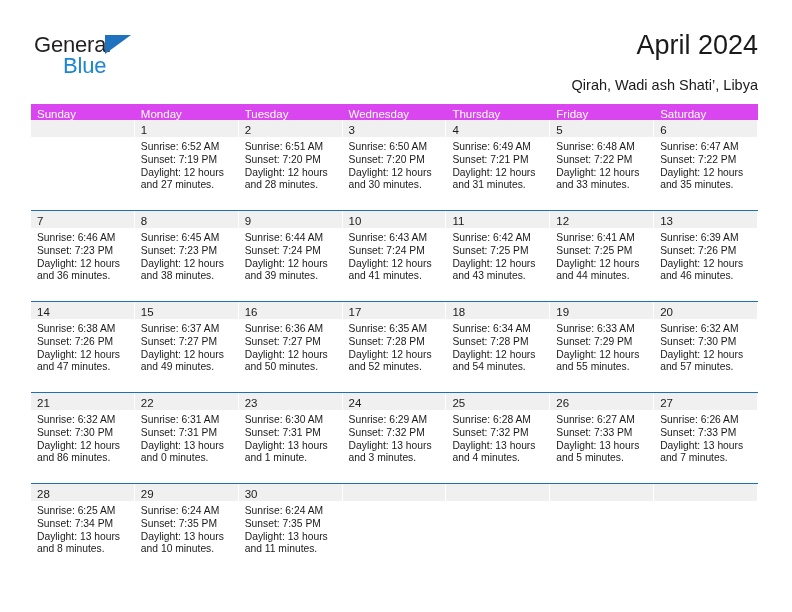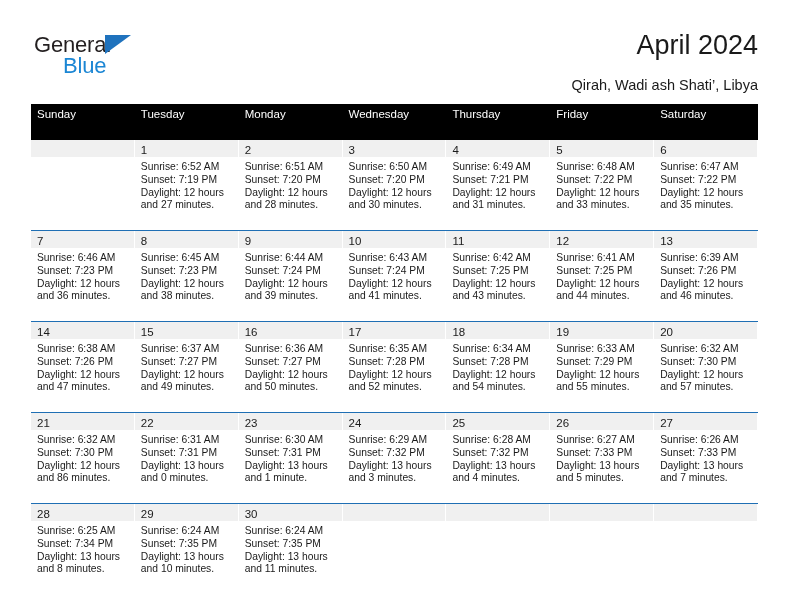--- a/index.html
+++ b/index.html
@@ -86,22 +86,22 @@
 
   
   .calendar {
     position: absolute;
     left: 31px;
     top: 104px;
     width: 727px;
   }
   .weekday-row {
     display: flex;
-    background: #000000;
-    height: 36px;
+    background: #d946ef;
+    height: 16px;
   }
   .weekday-cell {
     flex: 1 1 0;
     color: #ffffff;
     font-size: 11.5px;
     line-height: 20px;
     padding-left: 6px;
     box-sizing: border-box;
     white-space: nowrap;
     overflow: hidden;
@@ -163,22 +163,22 @@
     <div class="title-block">
       <div class="cal-title">April 2024</div>
       <div class="cal-subtitle">Qirah, Wadi ash Shati’, Libya</div>
     </div>
 
   </div>
 
   <div class="calendar">
     <div class="weekday-row" id="weekday-row">
         <div class="weekday-cell">Sunday</div>
+        <div class="weekday-cell">Monday</div>
         <div class="weekday-cell">Tuesday</div>
-        <div class="weekday-cell">Monday</div>
         <div class="weekday-cell">Wednesday</div>
         <div class="weekday-cell">Thursday</div>
         <div class="weekday-cell">Friday</div>
         <div class="weekday-cell">Saturday</div>
       </div>
     <div id="weeks-container">
         <div class="week-row">
           <div class="day-cell empty">
             <div class="day-num-band"><span class="day-num"></span></div>
           </div>

